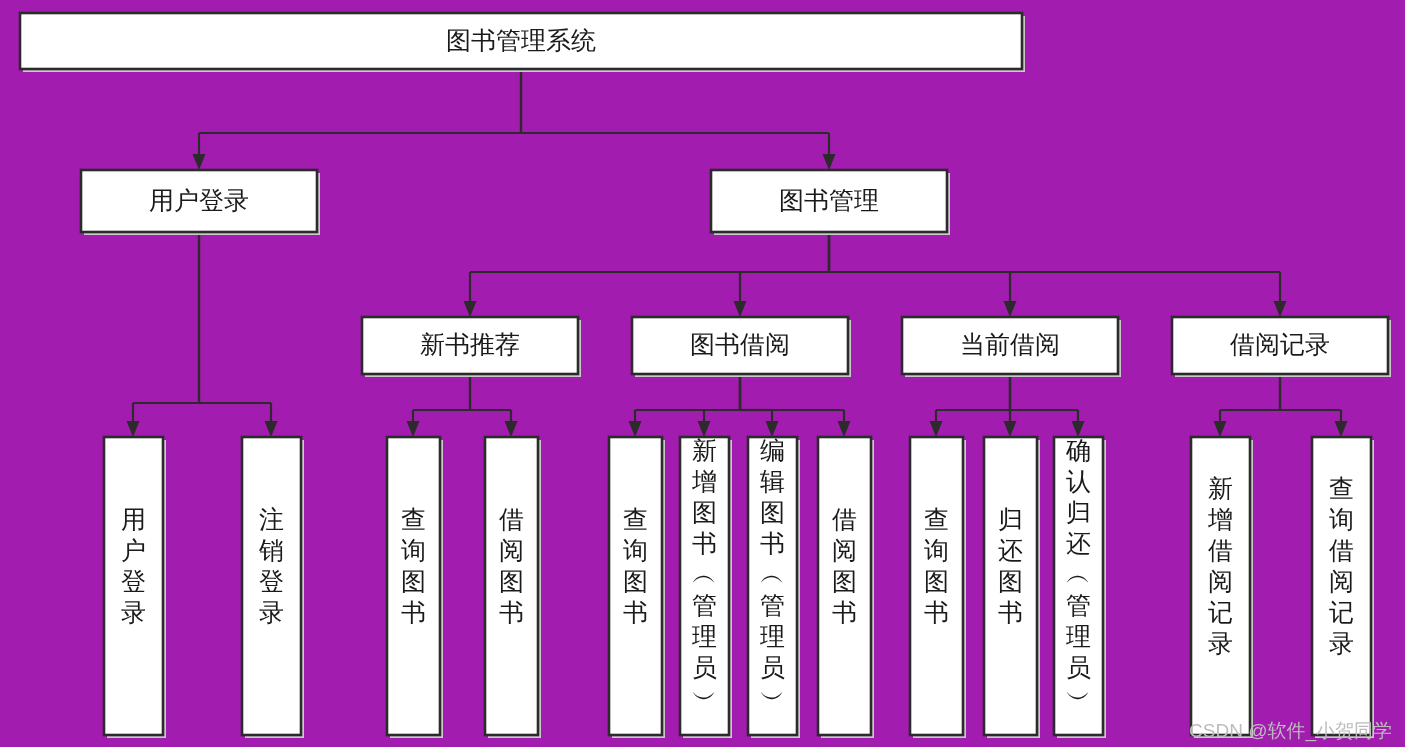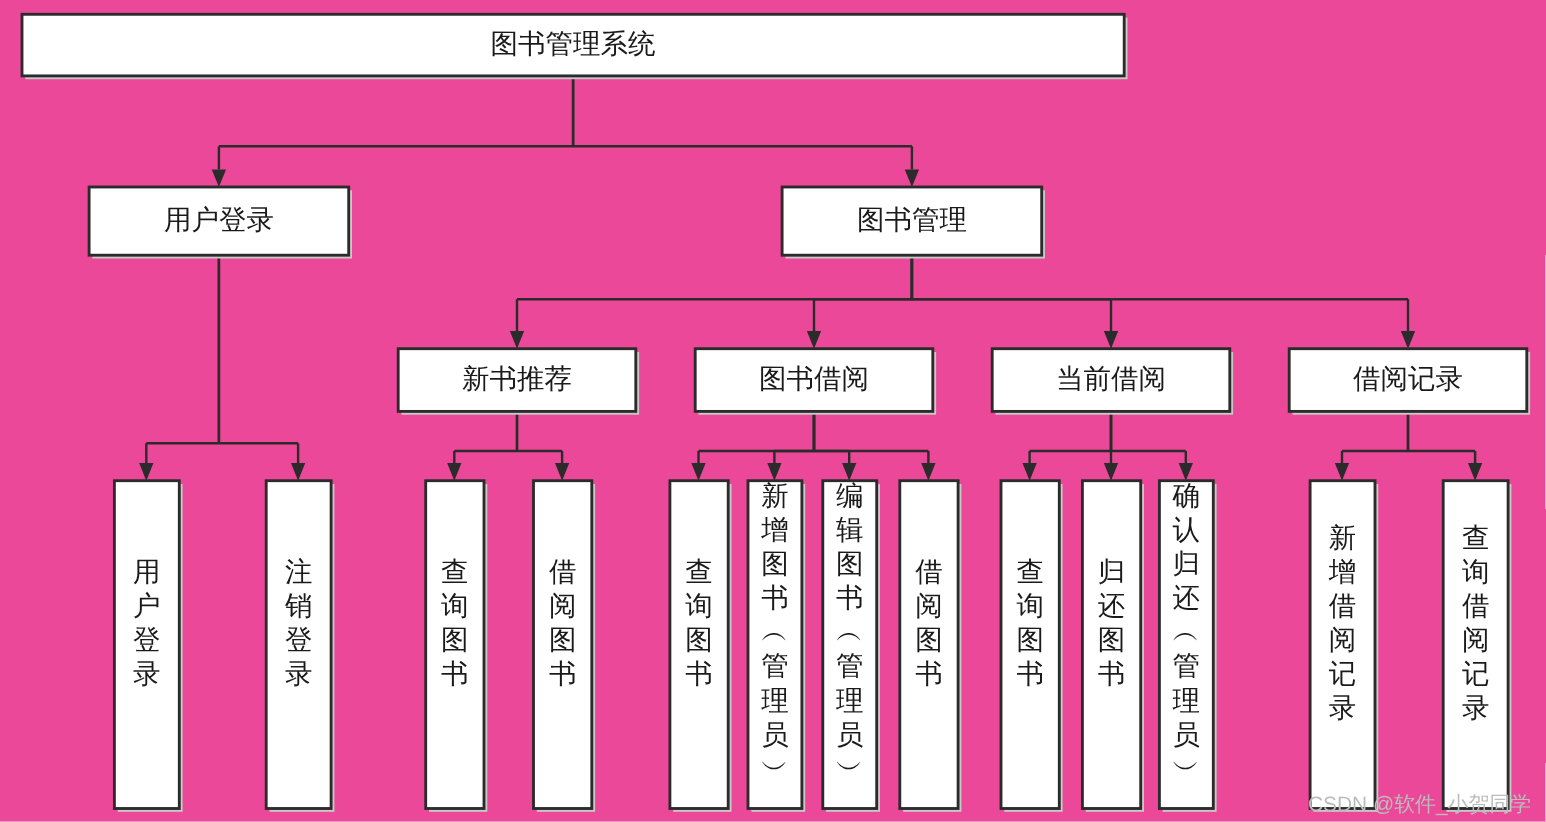--- a/index.html
+++ b/index.html
@@ -9,21 +9,21 @@
     background: #ffffff;
   }
   body {
     font-family: "Liberation Sans", "DejaVu Sans", sans-serif;
   }
   #diagram-root {
     position: relative;
     width: 1405px;
     height: 747px;
     overflow: hidden;
-    background: #ec4899;
+    background: #a21caf;
   }
   svg.diagram-canvas {
     position: absolute;
     left: 0;
     top: 0;
     width: 1405px;
     height: 747px;
   }
   .node-box {
     fill: #ffffff;

